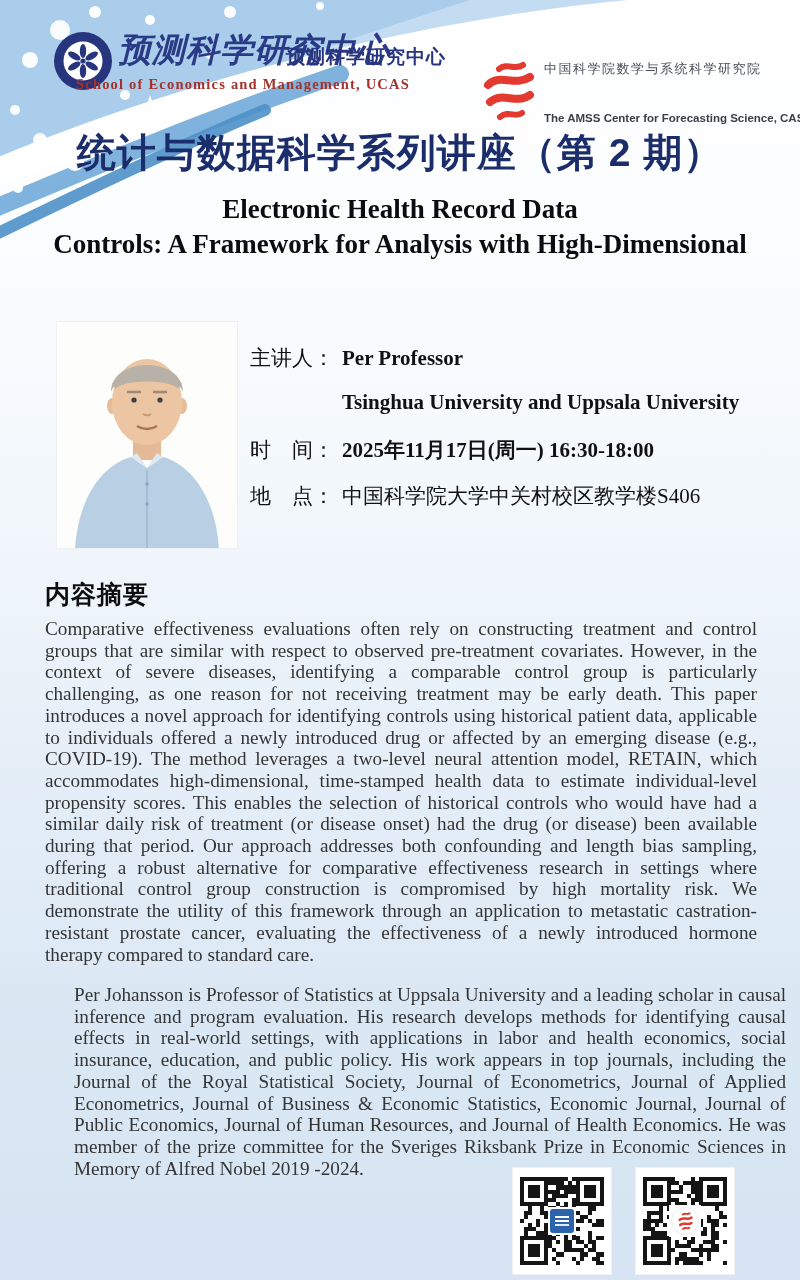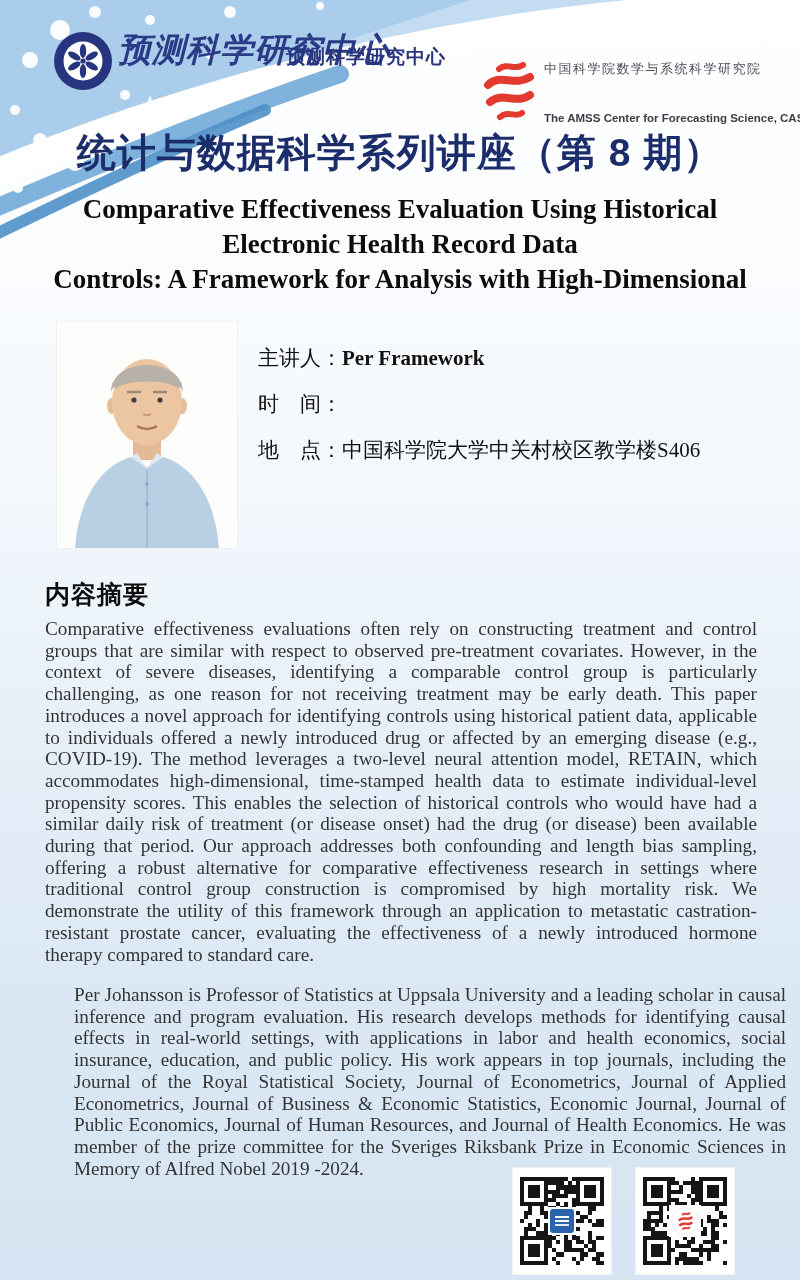--- a/index.html
+++ b/index.html
@@ -38,21 +38,21 @@
     font-family:"Liberation Sans",sans-serif;font-weight:bold;font-size:39px;
     color:#1b2d6b;letter-spacing:1px;white-space:nowrap;
   }
   .talk-title{
     position:absolute;left:30px;top:192px;width:740px;text-align:center;
     font-family:"Liberation Serif",serif;font-weight:bold;font-size:27px;
     line-height:35px;color:#0c0c0c;
   }
   
   .photo{position:absolute;left:57px;top:322px;width:180px;height:226px;background:#fcfcfb;box-shadow:0 0 0 1px #eef1f3;}
-  .info{position:absolute;left:250px;top:344px;width:530px;text-align:right;}
+  .info{position:absolute;left:250px;top:344px;width:530px;}
   .info-row{display:flex;align-items:baseline;height:46px;font-size:21px;color:#111;}
   .info-label{flex:0 0 92px;font-weight:normal;white-space:nowrap;}
   .info-value{font-weight:bold;white-space:nowrap;}
   .info-value.normal{font-weight:normal;}
   
   .sec-heading{
     position:absolute;left:45px;font-family:"Liberation Sans",sans-serif;
     font-weight:bold;font-size:25px;color:#0d0d0d;letter-spacing:1px;
   }
   .sec-heading.abstract{top:578px;}
@@ -114,38 +114,38 @@
         <ellipse cx="31" cy="41" rx="3.2" ry="7"></ellipse>
         <ellipse cx="22.3" cy="26" rx="3.2" ry="7" transform="rotate(-60 22.3 26)"></ellipse>
         <ellipse cx="39.7" cy="36" rx="3.2" ry="7" transform="rotate(-60 39.7 36)"></ellipse>
         <ellipse cx="22.3" cy="36" rx="3.2" ry="7" transform="rotate(60 22.3 36)"></ellipse>
         <ellipse cx="39.7" cy="26" rx="3.2" ry="7" transform="rotate(60 39.7 26)"></ellipse>
         <circle cx="31" cy="31" r="2.6"></circle>
       </g>
     </svg>
     <div class="ucas-callig">预测科学研究中心</div>
     <div class="ucas-dept">预测科学研究中心</div>
+    <div class="ucas-en">School of Economics and Management, UCAS</div>
   </div>
 
   <div class="logo-right">
     <svg class="amss-mark" viewBox="0 0 58 64">
       <g stroke="#e23a2e" fill="none" stroke-linecap="round">
         <path d="M21,9 C29,2 37,11 45,5" stroke-width="6"></path>
         <path d="M10,25 C22,13 36,27 52,17" stroke-width="8"></path>
         <path d="M12,42 C25,31 38,45 52,35" stroke-width="8"></path>
         <path d="M22,57 C30,50 38,58 44,53" stroke-width="6"></path>
       </g>
     </svg>
     <div class="amss-l1">中国科学院数学与系统科学研究院</div>
     <div class="amss-l3">The AMSS Center for Forecasting Science, CAS</div>
   </div>
 
-  <div class="series-title">统计与数据科学系列讲座（第 8 期）</div>
+  <div class="series-title">统计与数据科学系列讲座（第 2 期）</div>
   <div class="talk-title">
-    <div>Comparative Effectiveness Evaluation Using Historical</div>
     <div>Electronic Health Record Data</div>
     <div>Controls: A Framework for Analysis with High-Dimensional</div>
   </div>
 
   <div class="photo">
     <svg width="180" height="226" viewBox="0 0 180 226">
       <rect width="180" height="226" fill="#fdfdfc"></rect>
       <rect x="76" y="104" width="28" height="34" fill="#e3b astro"></rect>
       <rect x="76" y="104" width="28" height="34" fill="#e3ba95"></rect>
       <path d="M18,226 C22,172 48,142 74,135 L90,146 L106,135 C132,142 158,172 162,226 Z" fill="#b9cfe4"></path>
@@ -164,24 +164,29 @@
       <circle cx="77" cy="78" r="2.6" fill="#3c3f45"></circle>
       <circle cx="103" cy="78" r="2.6" fill="#3c3f45"></circle>
       <path d="M86,92 C89,94 91,94 94,92" stroke="#c89a72" stroke-width="2" fill="none"></path>
       <path d="M80,104 C86,108 94,108 100,104" stroke="#a9755a" stroke-width="2.5" fill="none"></path>
     </svg>
   </div>
 
   <div class="info">
     <div class="info-row">
       <span class="info-label">主讲人：</span>
-      <span class="info-value">Per Framework</span>
+      <span class="info-value">Per Professor</span>
+    </div>
+    <div class="info-row">
+      <span class="info-label"></span>
+      <span class="info-value">Tsinghua University and Uppsala University</span>
     </div>
     <div class="info-row">
       <span class="info-label">时　间：</span>
+      <span class="info-value">2025年11月17日(周一) 16:30-18:00</span>
     </div>
     <div class="info-row">
       <span class="info-label">地　点：</span>
       <span class="info-value normal">中国科学院大学中关村校区教学楼S406</span>
     </div>
   </div>
 
   <div class="sec-heading abstract">内容摘要</div>
   <div class="body-text abstract">Comparative effectiveness evaluations often rely on constructing treatment and control groups that are similar with respect to observed pre-treatment covariates. However, in the context of severe diseases, identifying a comparable control group is particularly challenging, as one reason for not receiving treatment may be early death. This paper introduces a novel approach for identifying controls using historical patient data, applicable to individuals offered a newly introduced drug or affected by an emerging disease (e.g., COVID-19). The method leverages a two-level neural attention model, RETAIN, which accommodates high-dimensional, time-stamped health data to estimate individual-level propensity scores. This enables the selection of historical controls who would have had a similar daily risk of treatment (or disease onset) had the drug (or disease) been available during that period. Our approach addresses both confounding and length bias sampling, offering a robust alternative for comparative effectiveness research in settings where traditional control group construction is compromised by high mortality risk. We demonstrate the utility of this framework through an application to metastatic castration-resistant prostate cancer, evaluating the effectiveness of a newly introduced hormone therapy compared to standard care.</div>
 

